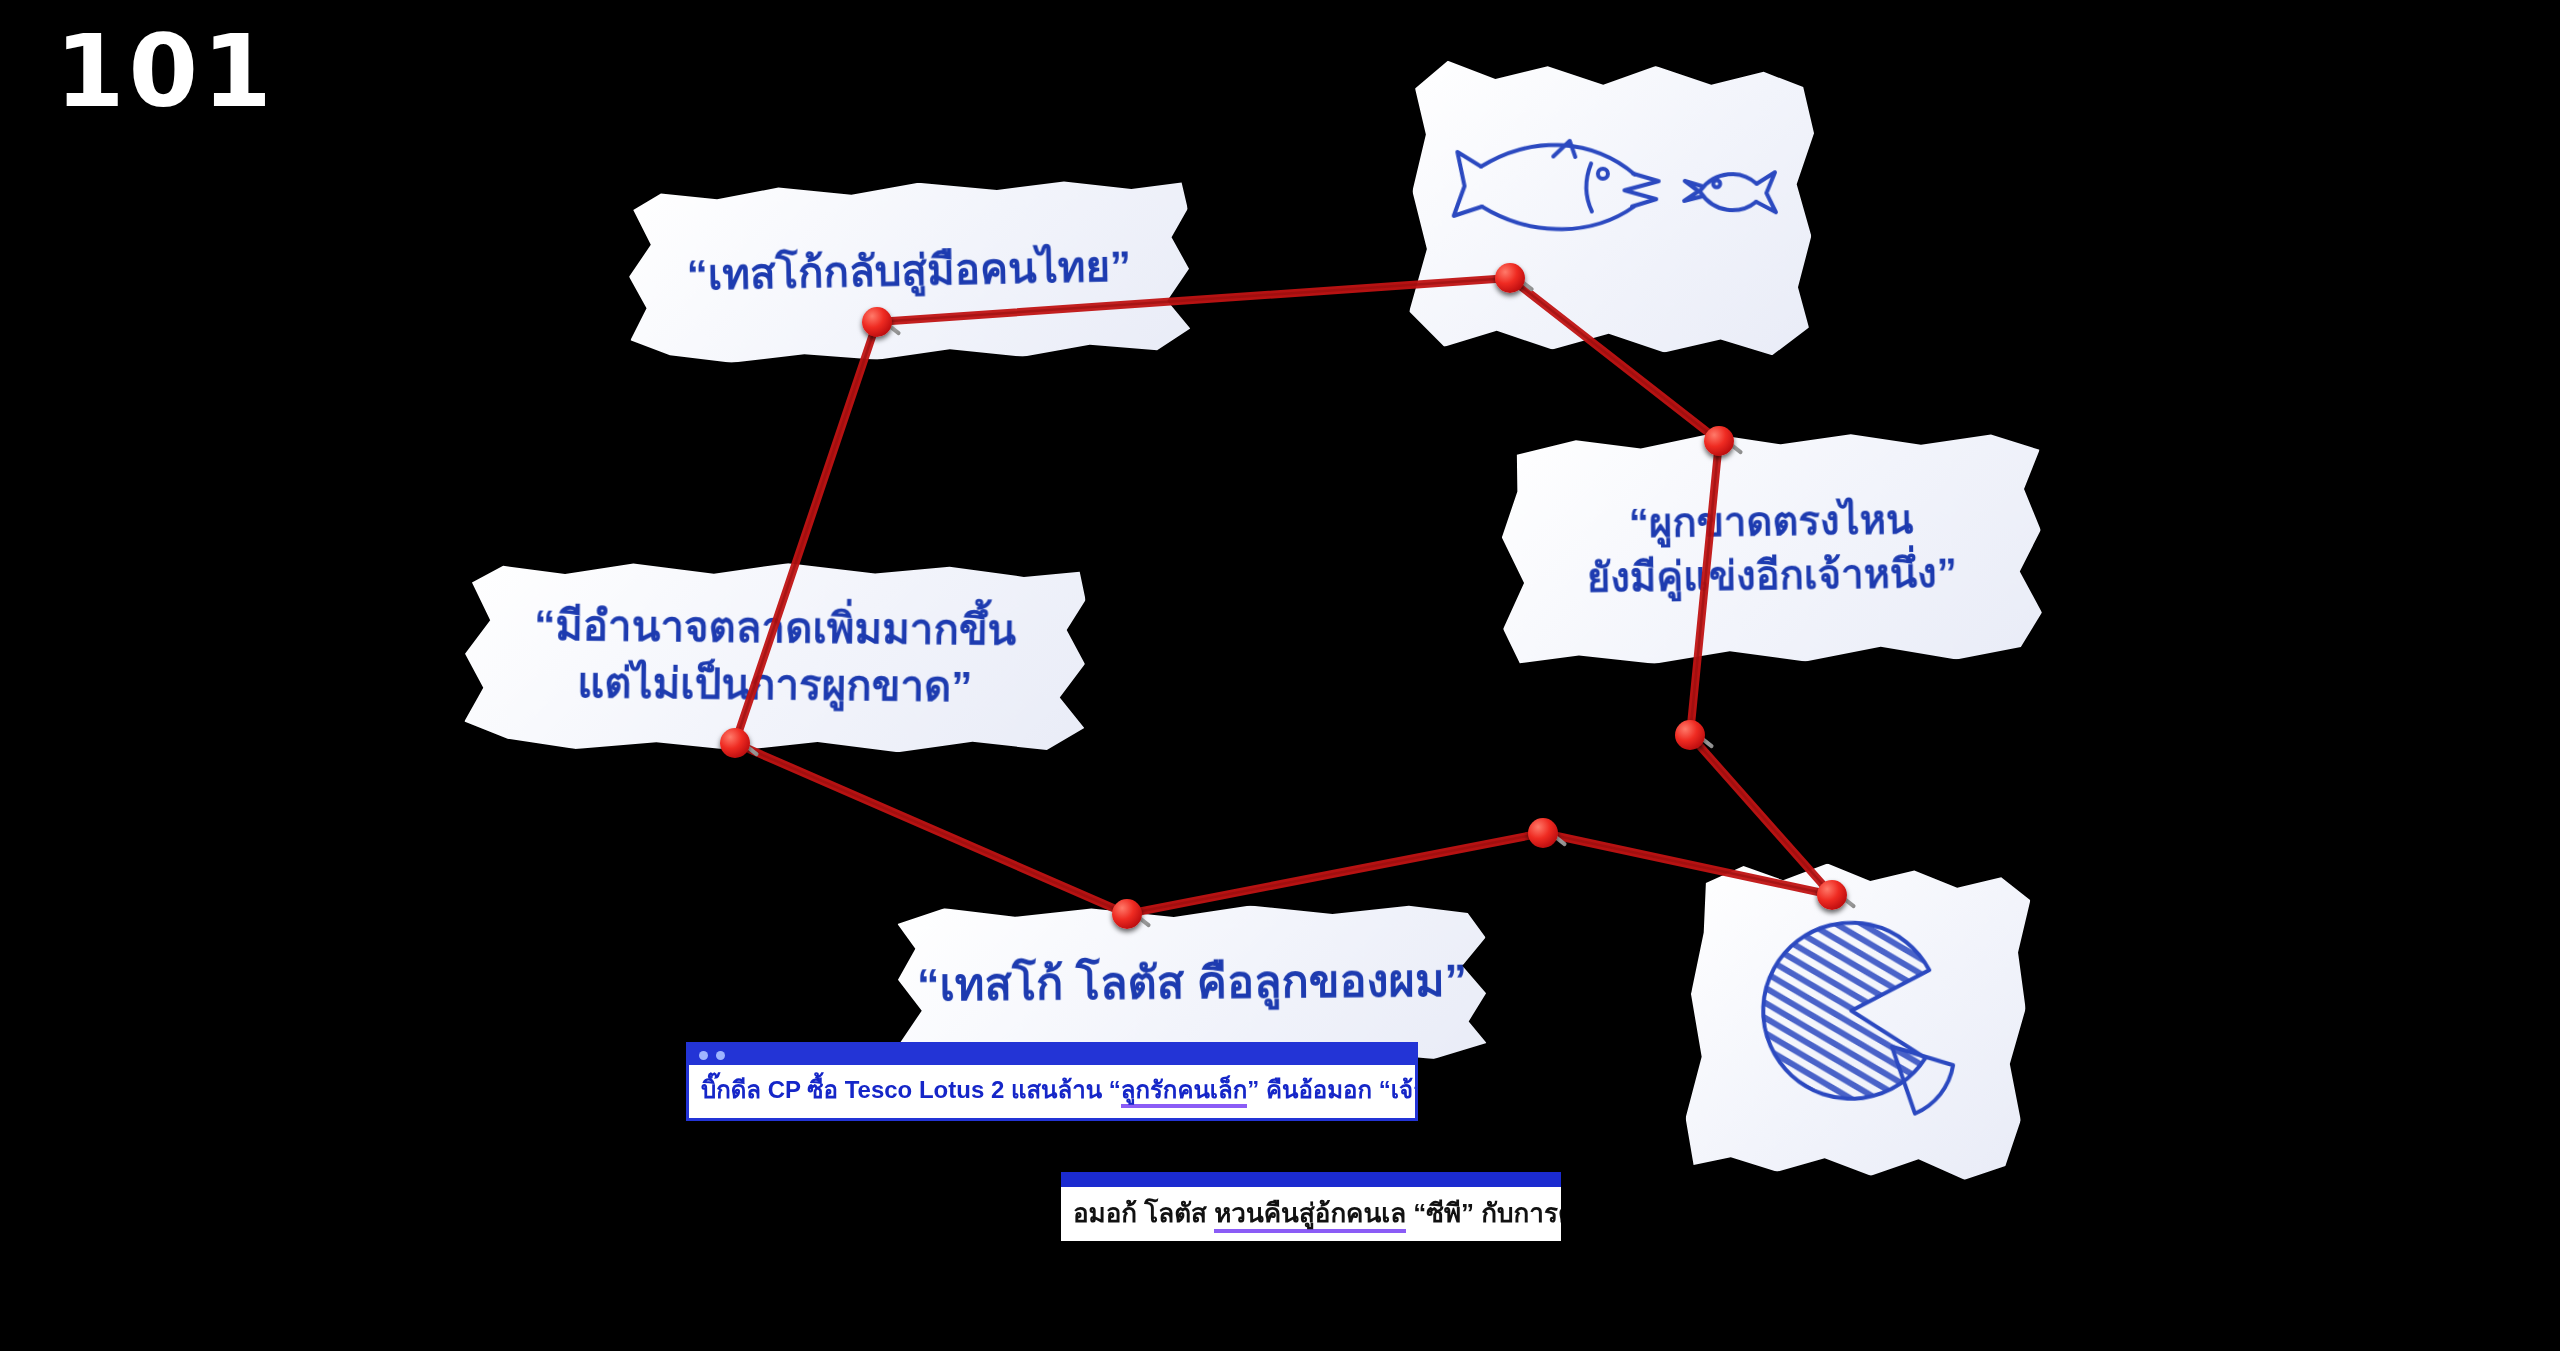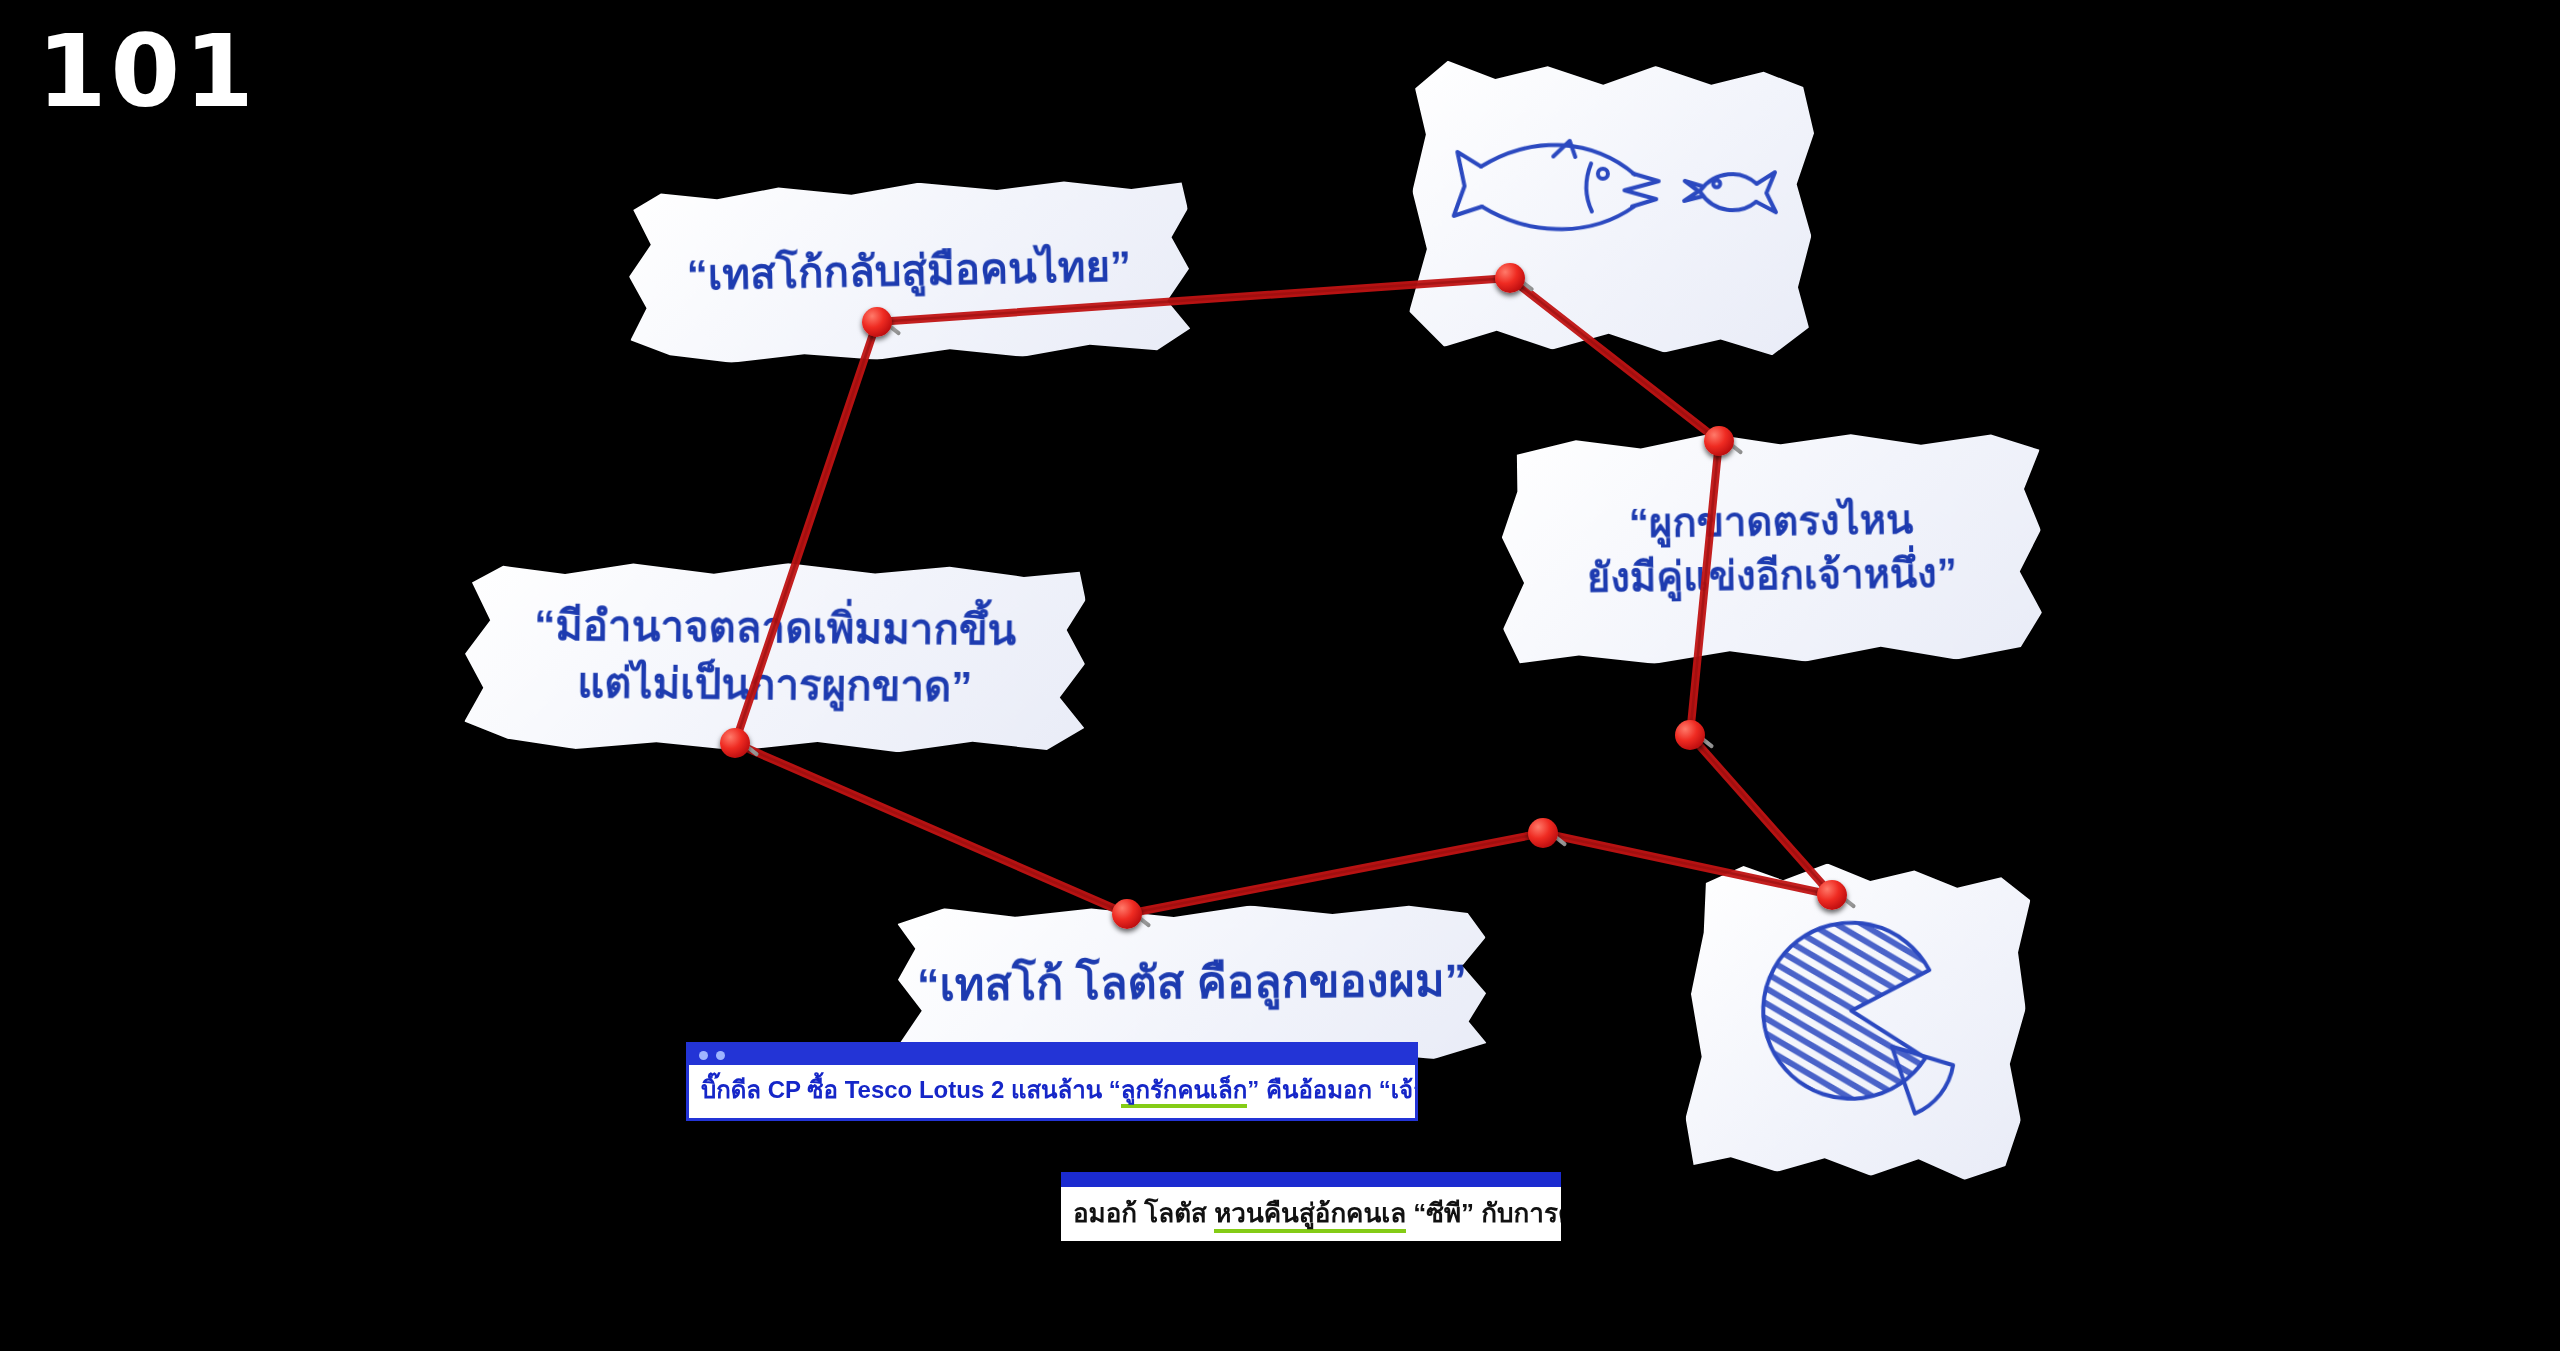--- a/index.html
+++ b/index.html
@@ -2,21 +2,21 @@
 <html><head>
 <meta charset="utf-8">
 <style>
   html,body{margin:0;padding:0;background:#000;}
   .canvas{
     position:relative;width:2560px;height:1351px;background:#000;
     overflow:hidden;font-family:"Liberation Sans","DejaVu Sans",sans-serif;
   }
   
   .logo{
-    position:absolute;left:37px;top:22px;color:#fff;
+    position:absolute;left:55px;top:22px;color:#fff;
     font-size:100px;font-weight:800;letter-spacing:4px;line-height:1;
     font-family:"DejaVu Sans","Liberation Sans",sans-serif;
   }
   
   .paper{
     position:absolute;background:linear-gradient(135deg,#ffffff 0%,#f2f4fb 55%,#e9ecf7 100%);
     display:flex;flex-direction:column;align-items:center;justify-content:center;
     filter:drop-shadow(0 6px 10px rgba(120,130,180,.25));
   }
   .tear-a{clip-path:polygon(1% 12%,6% 3%,16% 7%,27% 1%,40% 6%,52% 0%,66% 5%,78% 1%,90% 6%,99% 3%,100% 18%,97% 34%,100% 52%,96% 70%,100% 86%,94% 98%,82% 94%,70% 100%,57% 95%,44% 100%,31% 96%,18% 100%,7% 95%,0% 86%,3% 68%,0% 50%,4% 32%);}
@@ -44,21 +44,21 @@
   
   .sketch{display:block;}
   
   .clip1{position:absolute;left:686px;top:1042px;width:726px;z-index:60;background:#fff;border:3px solid #2334d6;}
   .clip1 .bar{height:20px;background:#2334d6;display:flex;align-items:center;padding-left:10px;gap:8px;}
   .dot{width:9px;height:9px;border-radius:50%;background:#9fb4ff;}
   .clip1 .body{padding:8px 12px 10px 12px;color:#1526c8;font-weight:700;font-size:24px;line-height:1.45;white-space:nowrap;overflow:hidden;}
   .clip2{position:absolute;left:1061px;top:1172px;width:500px;z-index:60;background:#fff;}
   .clip2 .bar{height:15px;background:#1b2bd0;}
   .clip2 .body{padding:8px 12px 10px 12px;color:#111;font-weight:700;font-size:26px;line-height:1.4;white-space:nowrap;overflow:hidden;}
-  .u-red{border-bottom:4px solid #84cc16;padding-bottom:1px;margin-top:27px;}
+  .u-red{border-bottom:4px solid #8b5cf6;padding-bottom:1px;margin-top:27px;}
 </style>
 </head>
 <body>
 
 <div class="canvas">
 
   <div class="logo">101</div>
 
   <div class="paper tear-a" style="left:629px;top:183px;width:560px;height:176px;transform:rotate(-1.2deg);z-index:10;">
     <div class="note-text">“เทสโก้กลับสู่มือคนไทย”</div>

